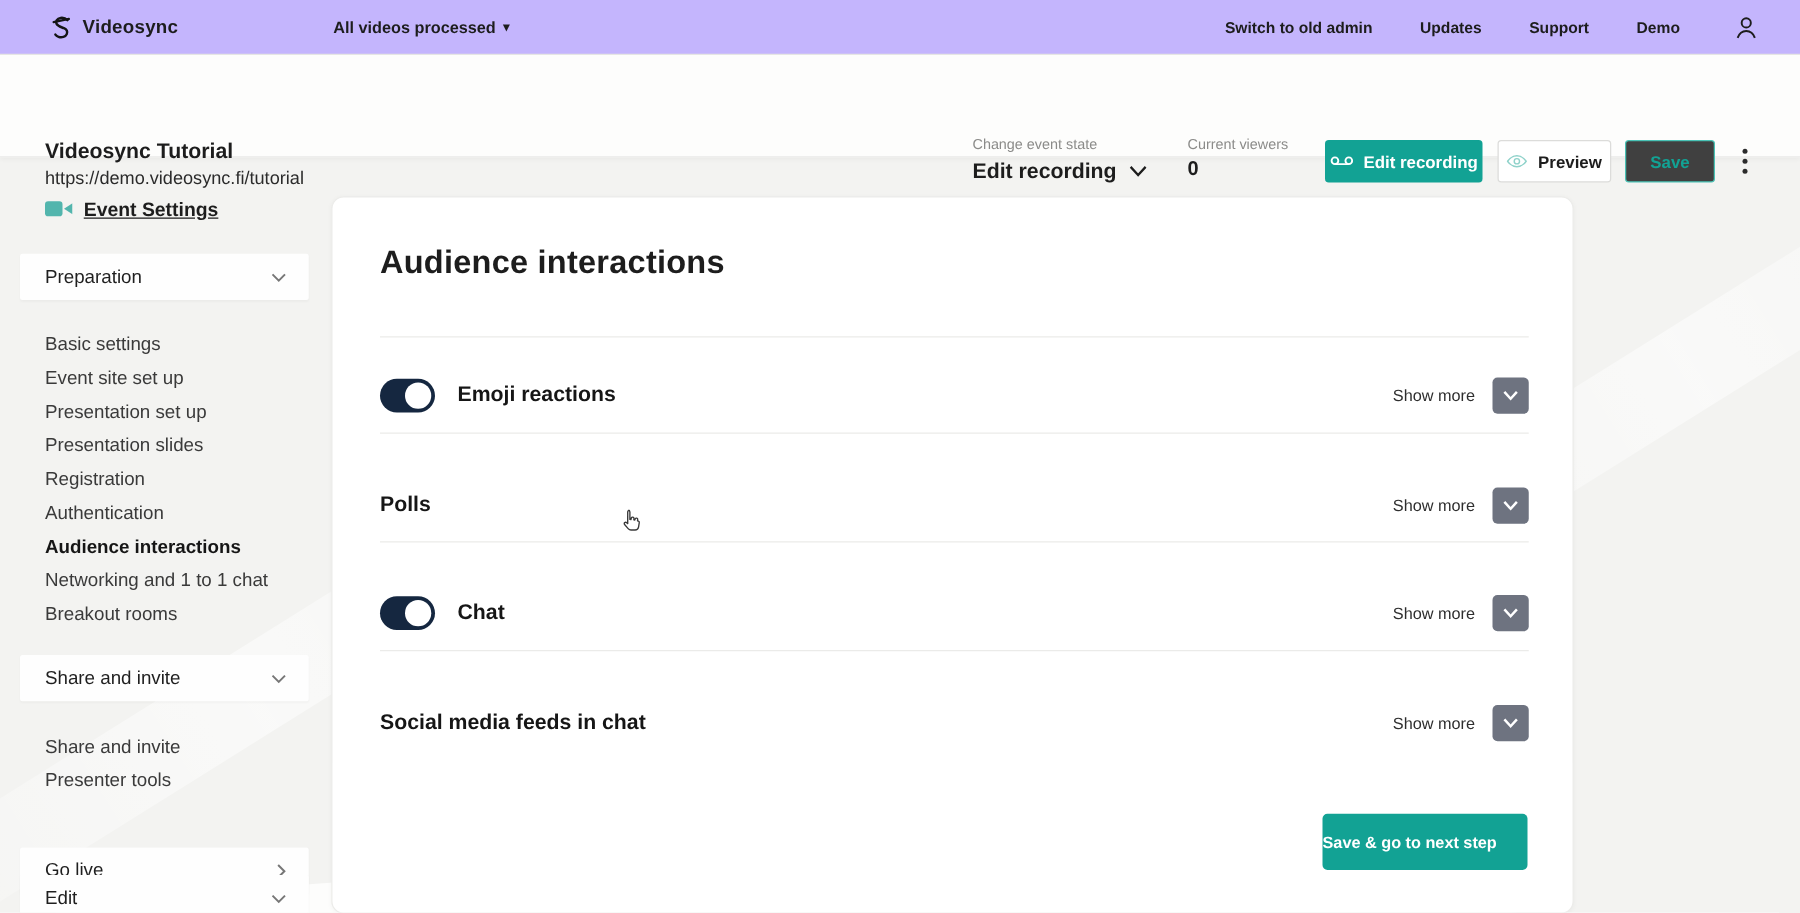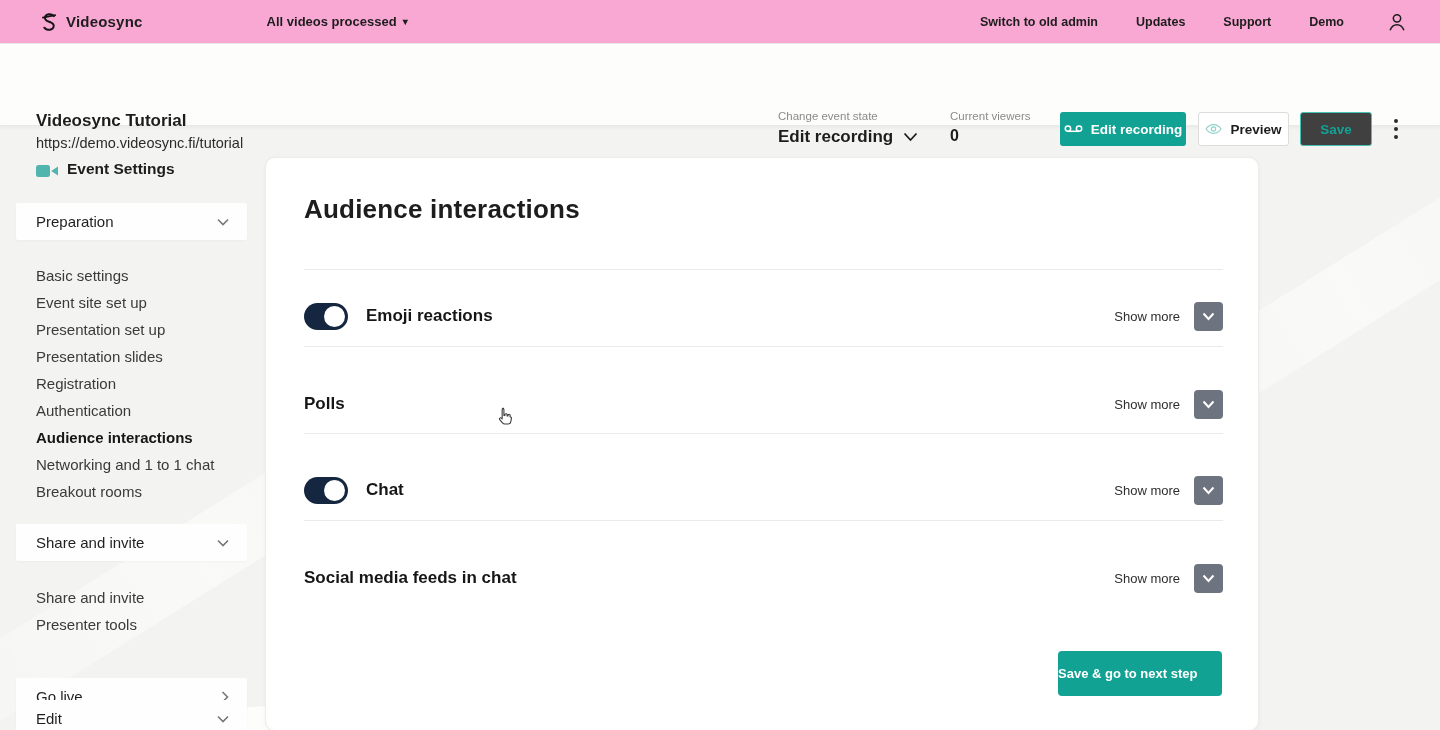--- a/index.html
+++ b/index.html
@@ -9,21 +9,21 @@
 
   
   .swoosh { position:absolute; left:-60px; top:694px; width:1420px; height:420px;
             background:#fdfdfc; border-radius:50% 50% 0 0 / 18% 22% 0 0; z-index:0; }
   .streak { position:absolute; width:900px; height:70px; transform:rotate(-32deg);
             background:linear-gradient(90deg, rgba(255,255,255,0) 0%, rgba(255,255,255,.55) 50%, rgba(255,255,255,0) 100%); z-index:0; }
   .streak.s1 { left:900px; top:260px; }
   .streak.s2 { left:-250px; top:520px; }
 
   
-  .topbar { position:absolute; left:0; top:0; width:1440px; height:44px; background:#f9a8d4;
+  .topbar { position:absolute; left:0; top:0; width:1440px; height:44px; background:#c4b5fd;
             border-bottom:1px solid #e6e6e4; display:flex; align-items:center; z-index:5; }
   .brand { display:flex; align-items:center; gap:8px; margin-left:40px; cursor:pointer; }
   .brand-name { font-size:15px; font-weight:700; letter-spacing:.2px; }
   .videos-dd { margin-left:124px; font-size:13px; font-weight:700; color:#1d1d1d; display:flex; align-items:center; gap:6px; cursor:pointer; }
   .videos-dd .caret { font-size:10px; color:#1d1d1d; }
   .topbar-right { margin-left:auto; margin-right:32px; display:flex; align-items:center; gap:38px; }
   .top-link { font-size:12.5px; font-weight:700; color:#1d1d1d; cursor:pointer; }
   .account { width:22px; height:22px; cursor:pointer; margin-left:4px; }
 
   
@@ -39,21 +39,21 @@
          gap:8px; font-size:13.5px; font-weight:700; cursor:pointer; }
   .btn-editrec { left:1060px; width:126px; background:#12a294; color:#ffffff; }
   .btn-preview { left:1198px; width:91px; background:#ffffff; border:1px solid #dcdcda; color:#1d1d1d; }
   .btn-save { left:1300px; width:72px; background:#404040; border:1px solid #49c2b5; color:#12a294; }
   .kebab { position:absolute; left:1390px; top:72px; width:12px; height:26px; display:flex; flex-direction:column;
            align-items:center; justify-content:space-between; padding:3px 0; cursor:pointer; }
   .kebab i { width:4px; height:4px; border-radius:50%; background:#2b2b2b; }
 
   
   .sidebar { position:absolute; left:0; top:126px; width:250px; height:604px; z-index:2; }
-  .sb-title { position:absolute; left:36px; top:34px; display:flex; align-items:flex-end; gap:9px; }
+  .sb-title { position:absolute; left:36px; top:34px; display:flex; align-items:flex-start; gap:9px;text-decoration:underline; }
   .sb-title span { font-size:15.5px; font-weight:700; }
   .sb-section { position:absolute; left:16px; width:231px; height:37px; background:#fefefe; border-radius:2px;
                 display:flex; align-items:center; padding:0 18px 0 20px; font-size:15px; font-weight:500; color:#1f1f1f;
                 cursor:pointer; box-shadow:0 1px 2px rgba(0,0,0,.03); }
   .sb-section .chev { margin-left:auto; display:flex; }
   .sb-items { position:absolute; left:36px; }
   .sb-item { height:27px; display:flex; align-items:center; font-size:15px; color:#3a3a3a; cursor:pointer; white-space:nowrap; }
   .sb-item.active { font-weight:700; color:#161616; }
 
   

